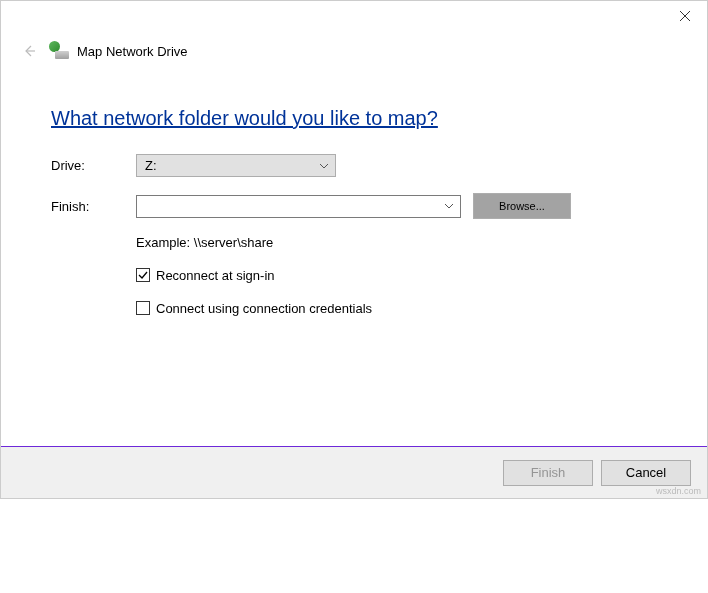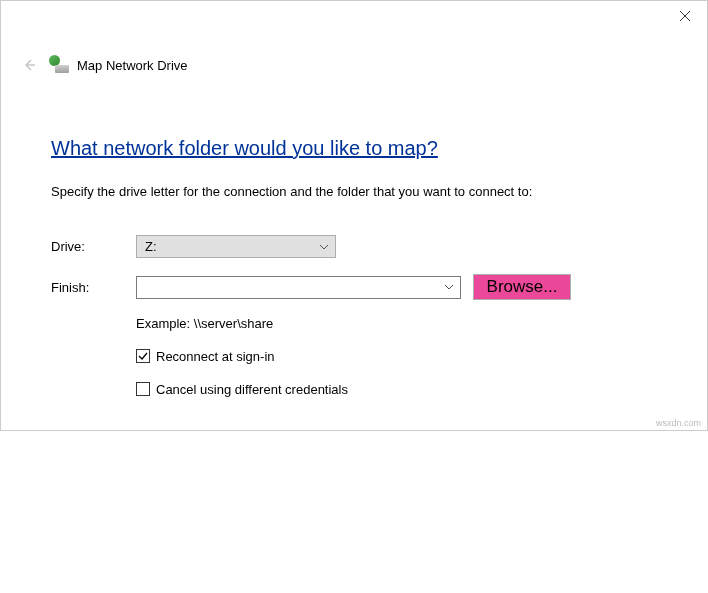--- a/index.html
+++ b/index.html
@@ -5,27 +5,26 @@
     * { box-sizing: border-box; }
     body {
       margin: 0;
       font-family: "Segoe UI", Tahoma, sans-serif;
       font-size: 13px;
       color: #000;
       background: #fff;
     }
     .window {
       width: 708px;
-      height: 431px;
+      height: 499px;
       border: 1px solid #ccc;
       position: relative;
       background: #fff;
       display: flex;
       flex-direction: column;
-      gap: 16px;
     }
     .titlebar {
       height: 32px;
       display: flex;
       justify-content: flex-end;
       align-items: flex-start;
     }
     .close-btn {
       width: 45px;
       height: 30px;
@@ -112,23 +111,23 @@
       align-items: center;
       justify-content: space-between;
       padding: 0 6px 0 8px;
       font-size: 13px;
       background: #fff;
     }
     .browse-btn {
       margin-left: 12px;
       width: 98px;
       height: 26px;
-      background: #ec4899;
+      background: #a3a3a3;
       border: 1px solid #adadad;
-      font-size: 17px;
+      font-size: 11px;
       font-family: inherit;
       cursor: default;
     }
     .indent-block { margin-left: 85px; }
     .example {
       font-size: 13px;
       margin-bottom: 18px;
     }
     .checkbox-row {
       display: flex;
@@ -148,21 +147,21 @@
     .link {
       color: #0066cc;
       text-decoration: underline;
       font-size: 13px;
       margin-top: 12px;
       display: inline-block;
     }
     .footer {
       height: 52px;
       background: #f0f0f0;
-      border-top: 5px solid #6d28d9;
+      border-top: 1px solid #6d28d9;
       display: flex;
       align-items: center;
       justify-content: flex-end;
       padding: 0 16px;
       gap: 8px;
     }
     .footer-btn {
       width: 90px;
       height: 26px;
       background: #e1e1e1;
@@ -202,21 +201,20 @@
     </div>
     <div class="drive-icon">
       <div class="globe"></div>
       <div class="box"></div>
     </div>
     <div class="header-title">Map Network Drive</div>
   </div>
 
   <div class="content">
     <div class="heading">What network folder would you like to map?</div>
-    <div class="instruction">Specify the drive letter for the connection and the folder that you want to connect to:</div>
 
     <div class="form-row">
       <div class="form-label">Drive:</div>
       <div class="drive-select">
         <span>Z:</span>
         <svg class="chev" width="10" height="6" viewBox="0 0 10 6">
           <path d="M1 1 L5 5 L9 1" stroke="#555" stroke-width="1" fill="none"></path>
         </svg>
       </div>
     </div>
@@ -239,21 +237,21 @@
         <div class="cb">
           <svg width="10" height="10" viewBox="0 0 10 10">
             <path d="M1 5 L4 8 L9 2" stroke="#000" stroke-width="1.3" fill="none"></path>
           </svg>
         </div>
         <span>Reconnect at sign-in</span>
       </div>
 
       <div class="checkbox-row">
         <div class="cb"></div>
-        <span>Cancel using different credentials</span>
+        <span>Connect using connection credentials</span>
       </div>
 
     </div>
   </div>
 
   <div class="footer">
     <button class="footer-btn disabled">Finish</button>
     <button class="footer-btn">Cancel</button>
   </div>
 

